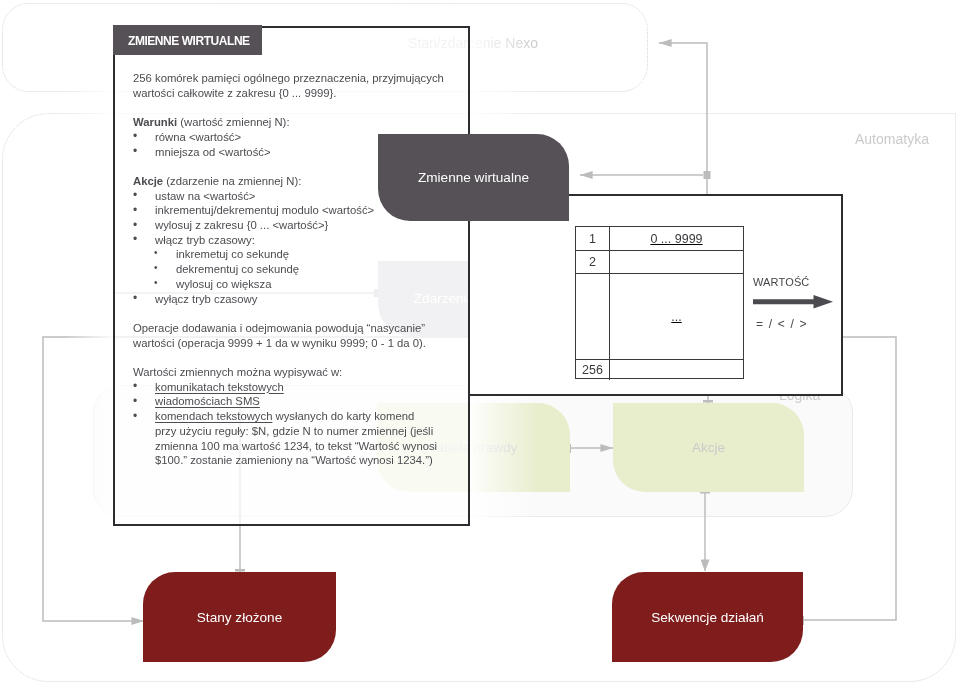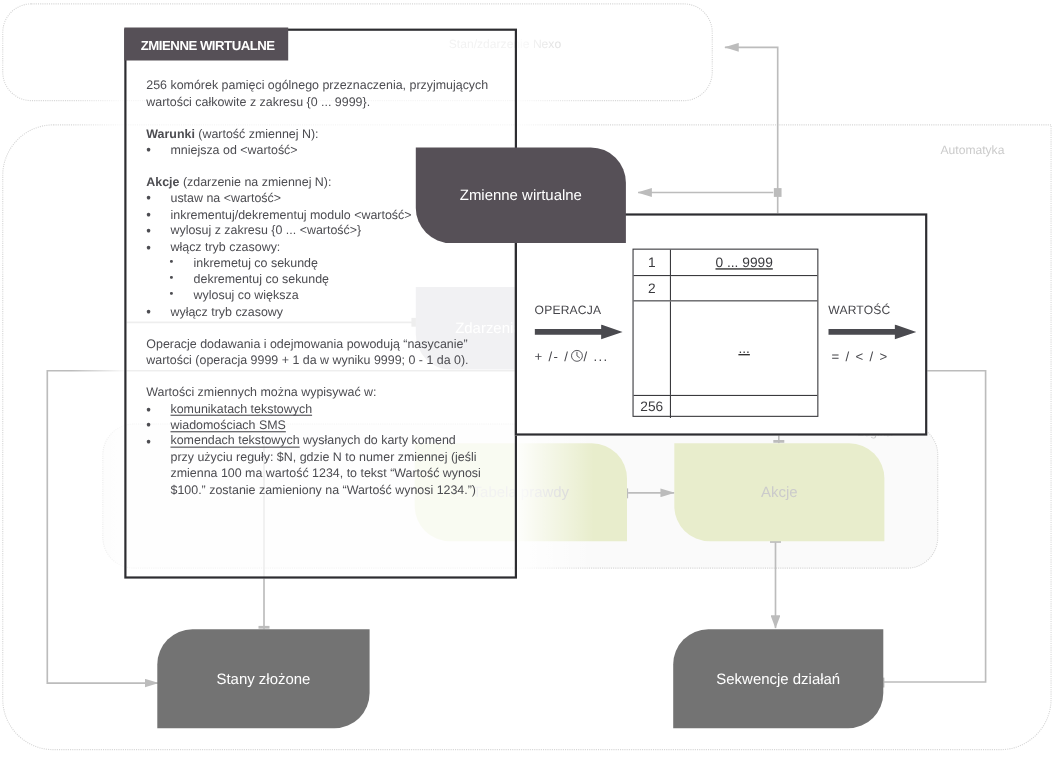--- a/index.html
+++ b/index.html
@@ -3,25 +3,25 @@
 <meta charset="utf-8">
 <style>
   html,body{margin:0;padding:0;background:#ffffff;}
   body{width:960px;height:689px;font-family:"Liberation Sans",sans-serif;overflow:hidden;
        -webkit-font-smoothing:antialiased;}
   #stage{position:relative;width:960px;height:689px;background:#ffffff;}
 
   
   #bg{position:absolute;left:0;top:0;width:960px;height:689px;z-index:1;}
   svg.lay{position:absolute;left:0;top:0;width:960px;height:689px;overflow:visible;}
-  .boxlabel{position:absolute;color:#cbcbcb;font-size:11px;white-space:nowrap;}
+  .boxlabel{position:absolute;color:#cbcbcb;font-size:14px;white-space:nowrap;}
 
   .node{position:absolute;box-sizing:border-box;display:flex;align-items:center;
         justify-content:center;font-size:13.6px;white-space:nowrap;}
-  .node.gray{background:#737373;color:#ffffff;}
+  .node.gray{background:#7f1d1d;color:#ffffff;}
   .node.green{background:#e8edcc;color:#cbcbcb;}
   .node.dark{background:#565057;color:#ffffff;}
   .node.lgray{background:#c8c8cd;color:#ffffff;}
   .rTR{border-radius:0 32px 0 32px;}
   .rTL{border-radius:32px 0 32px 0;}
 
   
   #panel{position:absolute;left:113px;top:26px;width:357px;height:500px;z-index:5;
          border:2px solid #2d2d31;background:rgba(255,255,255,0.75);box-sizing:border-box;
          }
@@ -165,32 +165,20 @@
       <div class="row" style="top: 133px; height: 20px;">
         <div class="c1">
           <span>256</span>
         </div>
         <div class="c2">
           <span></span>
         </div>
       </div>
     </div>
 
-  <div class="opblk" style="left:486px;top:276px;">
-    <div class="cap">OPERACJA</div>
-    <svg width="82" height="14" style="display:block;margin-top:7px;">
-      <path d="M0,4.2 L60.5,4.2 L60.5,0 L80,6.75 L60.5,13.5 L60.5,9.3 L0,9.3 Z" fill="#4a4a4f"></path>
-    </svg>
-    <div class="sub" style="margin-top:8px;">
-      <span>+ /- /</span><svg width="13" height="13" viewBox="0 0 16 16" style="vertical-align:-2px">
-          <circle cx="8" cy="8" r="6.1" fill="none" stroke="#46464b" stroke-width="1"></circle>
-          <path d="M8 3.5 L8 8 L11.2 10.4" fill="none" stroke="#46464b" stroke-width="1"></path>
-        </svg><span>/ ...</span>
-    </div>
-  </div>
 
   <div class="opblk" style="left:753px;top:276px;">
     <div class="cap">WARTOŚĆ</div>
     <svg width="82" height="14" style="display:block;margin-top:7px;">
       <path d="M0,4.2 L60.5,4.2 L60.5,0 L80,6.75 L60.5,13.5 L60.5,9.3 L0,9.3 Z" fill="#4a4a4f"></path>
     </svg>
     <div class="sub" style="margin-top:8px;margin-left:3px;">= / &lt; / &gt;</div>
   </div>
 
   <div class="pglow" style="left:65px;top:26px;width:50px;height:500px;
@@ -201,20 +189,21 @@
   <div id="panelhdr">
     <span class="t">ZMIENNE WIRTUALNE</span>
   </div>
   <div id="ptext">
     <div class="para">256 komórek pamięci ogólnego przeznaczenia, przyjmujących wartości całkowite z zakresu {0 ... 9999}.</div>
     <div class="gap"></div>
     <div class="para">
       <b>Warunki</b><span> (wartość zmiennej N):</span>
     </div>
     <ul class="l1">
+      <li>równa &lt;wartość&gt;</li>
       <li>mniejsza od &lt;wartość&gt;</li>
     </ul>
     <div class="gap"></div>
     <div class="para">
       <b>Akcje</b><span> (zdarzenie na zmiennej N):</span>
     </div>
     <ul class="l1">
       <li>ustaw na &lt;wartość&gt;</li>
       <li>inkrementuj/dekrementuj modulo &lt;wartość&gt;</li>
       <li>wylosuj z zakresu {0 ... &lt;wartość&gt;}</li>

